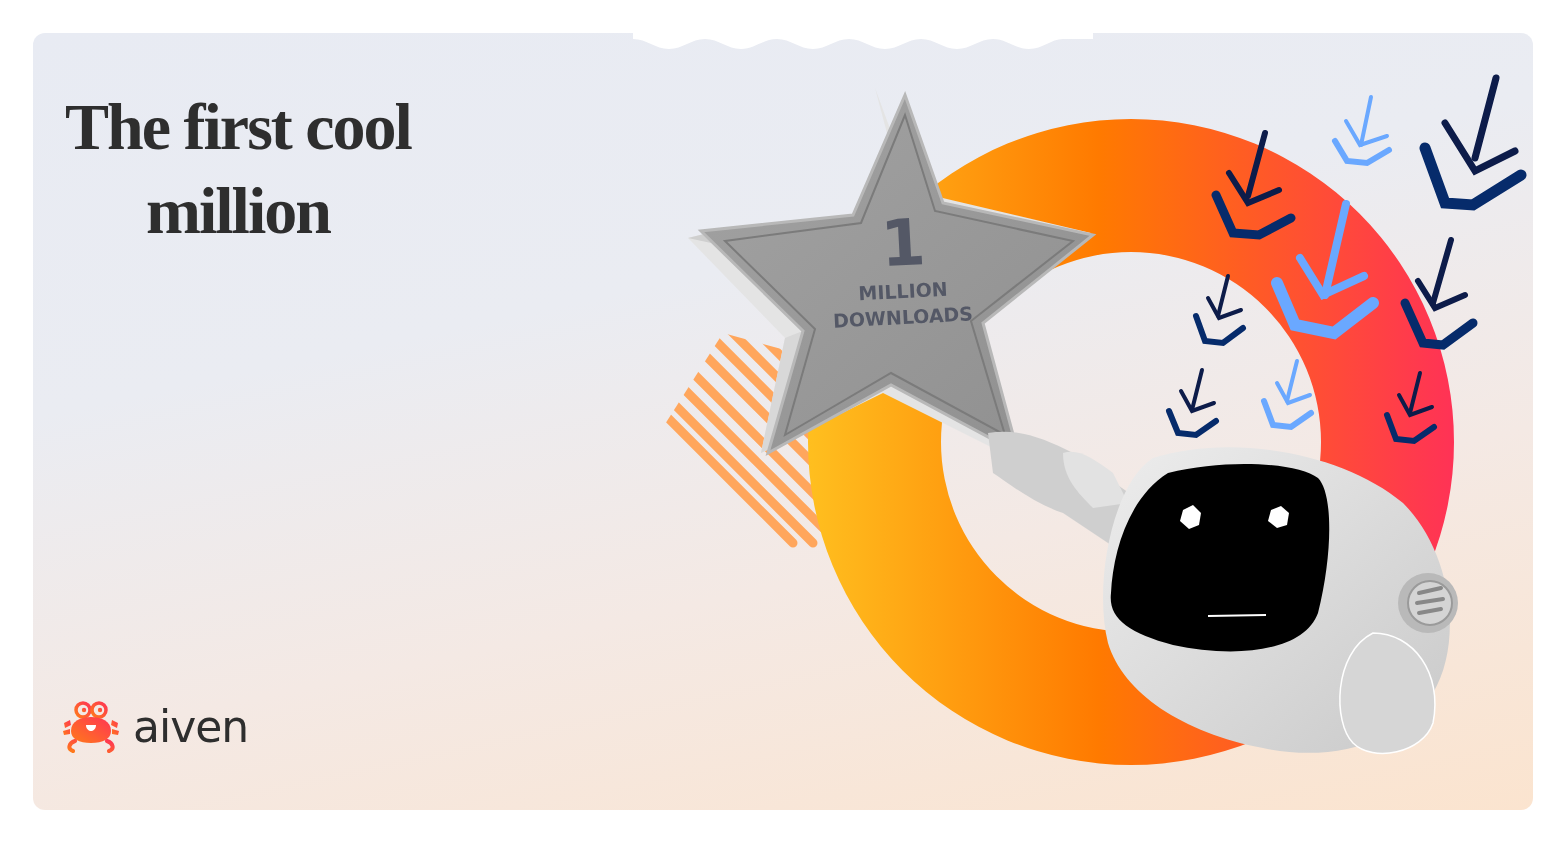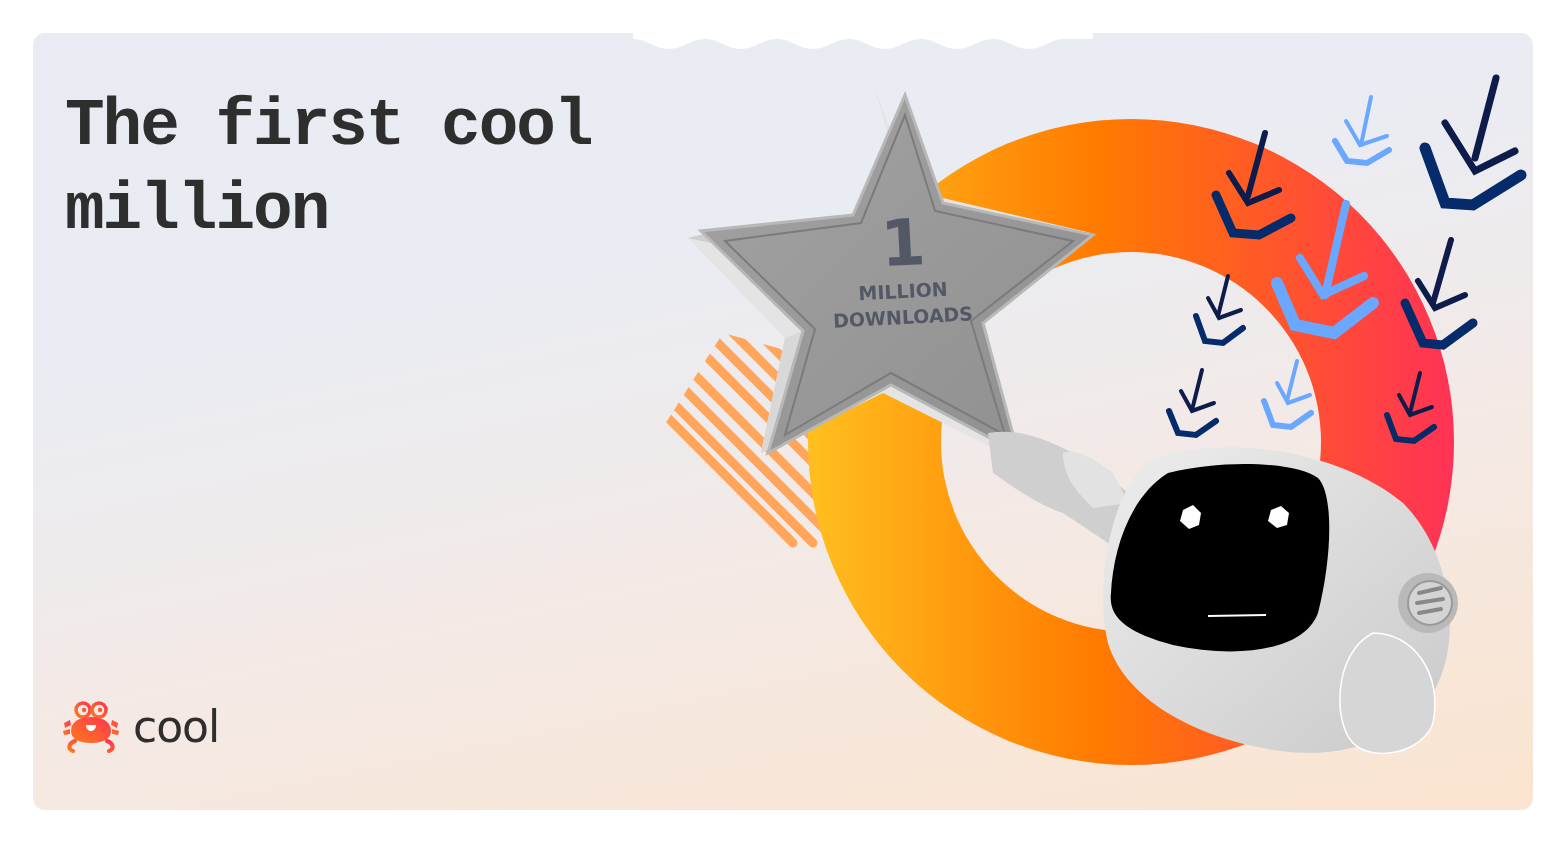--- a/index.html
+++ b/index.html
@@ -5,23 +5,24 @@
   html, body { margin:0; padding:0; background:#ffffff; }
   body { width:1567px; height:844px; position:relative; overflow:hidden; font-family:"DejaVu Sans", sans-serif; }
   .card {
     position:absolute; left:33px; top:33px; width:1500px; height:777px;
     border-radius:12px; overflow:hidden;
     background: linear-gradient(168deg, #e8ebf3 0%, #eaecf2 35%, #f4e9e4 65%, #fbe4cf 100%);
   }
   .wave { position:absolute; left:600px; top:-2px; width:460px; height:24px; }
   .title {
     position:absolute; left:32px; top:52px; margin:0;
-    font-family:Liberation Mono, monospace; font-weight:bold;
+    font-family:Liberation Serif, serif; font-weight:bold;
     font-size:66px; line-height:84px; letter-spacing:-2px; color:#2e2e2e;
     white-space:pre-line;
+    text-align:center;
   }
   .logo { position:absolute; left:28px; top:668px; display:flex; align-items:center; gap:12px; }
   .logo-text { font-family:"DejaVu Sans", sans-serif; font-size:44px; color:#2e2e2e; letter-spacing:-1px; line-height:1; }
   .art { position:absolute; left:0; top:0; width:1500px; height:777px; }
   .star-text { position:absolute; text-align:center; color:#545866; font-family:"DejaVu Sans", sans-serif; font-weight:bold; }
   .star-num { left:820px; top:178px; width:100px; font-size:64px; line-height:64px; transform:rotate(-3deg); }
   .star-l1 { left:790px; top:246px; width:160px; font-size:19px; line-height:24px; transform:rotate(-3deg); }
   .star-l2 { left:770px; top:272px; width:200px; font-size:19px; line-height:24px; transform:rotate(-3deg); }
 </style>
 </head>
@@ -174,16 +175,16 @@
       <circle cx="22" cy="9" r="7" fill="none" stroke="url(#crabGrad)" stroke-width="3.5"></circle>
       <circle cx="38" cy="9" r="7" fill="none" stroke="url(#crabGrad)" stroke-width="3.5"></circle>
       <circle cx="23" cy="9" r="2.2" fill="url(#crabGrad)"></circle>
       <circle cx="39" cy="9" r="2.2" fill="url(#crabGrad)"></circle>
       <path fill="url(#crabGrad)" d="M10,30 C10,20 20,16 30,16 C40,16 50,20 50,30 C50,38 42,42 30,42 C18,42 10,38 10,30 Z"></path>
       <path fill="#ffffff" d="M25,24 L35,24 C35,28 32,30 30,30 C28,30 25,28 25,24 Z"></path>
       <path fill="url(#crabGrad)" d="M3,22 L9,19 L10,24 L4,27 Z M2,30 L9,28 L9,33 L3,34 Z"></path>
       <path fill="url(#crabGrad)" d="M57,22 L51,19 L50,24 L56,27 Z M58,30 L51,28 L51,33 L57,34 Z"></path>
       <path fill="none" stroke="url(#crabGrad)" stroke-width="4" stroke-linecap="round" d="M14,40 C8,42 6,48 12,50 M46,40 C52,42 54,48 48,50"></path>
     </svg>
-    <span class="logo-text">cool</span>
+    <span class="logo-text">aiven</span>
   </div>
 
 </div>
 
 </body></html>

